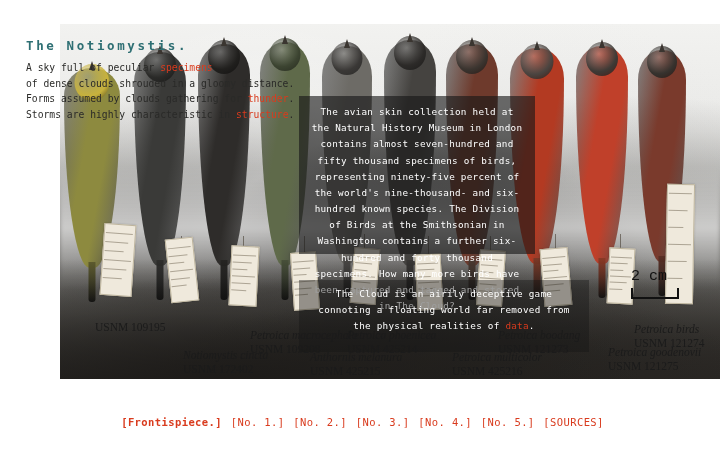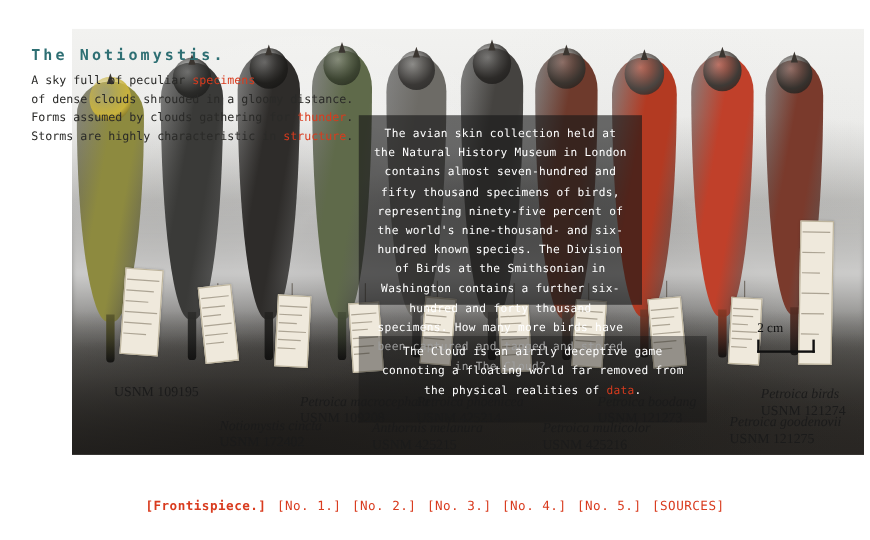--- a/index.html
+++ b/index.html
@@ -110,21 +110,21 @@
     padding:8px 10px 0 10px;box-sizing:border-box;
   }
   .panel-2{
     left:299px;top:280px;width:290px;height:72px;
     background:rgba(22,22,22,0.42);
     padding:6px 10px 0 10px;box-sizing:border-box;
   }
 
   
   .scalebar{position:absolute;left:631px;top:268px;z-index:9;color:#111;}
-  .scalebar .lbl{font-size:11px;font-family:Liberation Serif, serif;}
+  .scalebar .lbl{font-size:15px;font-family:Liberation Mono, monospace;}
   .scalebar .bar{margin-top:3px;height:9px;border-left:2px solid #111;border-right:2px solid #111;border-bottom:2px solid #111;width:44px;}
 
   
   .caption{
     position:absolute;z-index:9;
     font-family:"Liberation Serif",serif;
     font-size:11.5px;color:#1b1b1b;line-height:1.25;
   }
   .caption .sp{font-style:italic;display:block;}
   .caption .id{display:block;}

